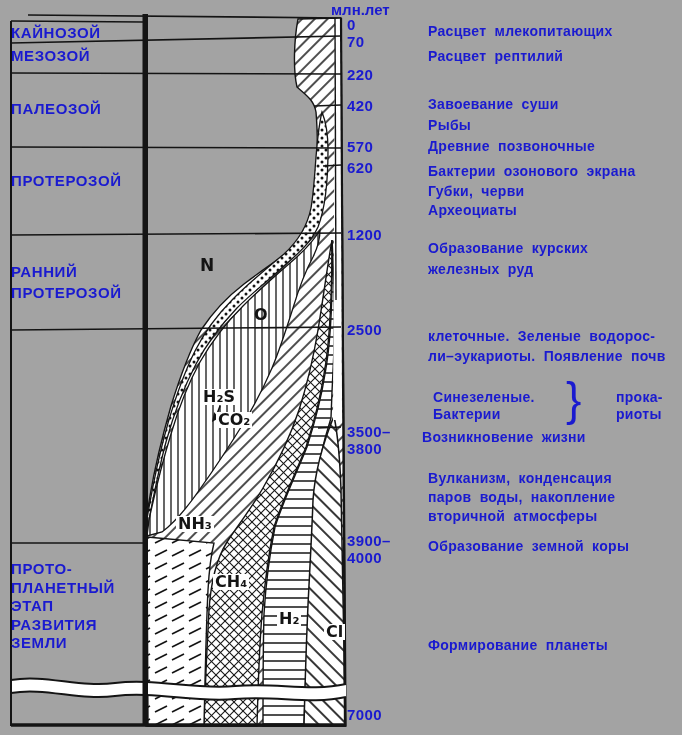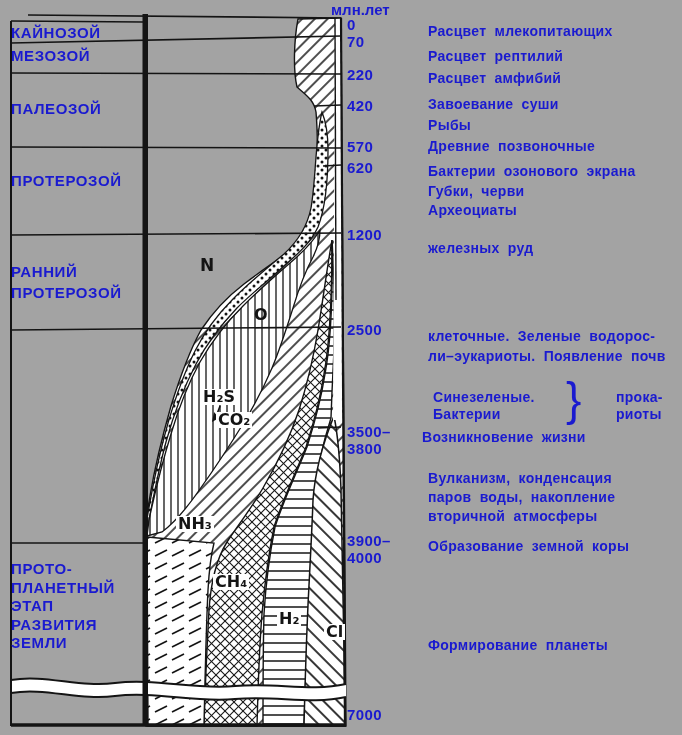--- a/index.html
+++ b/index.html
@@ -185,38 +185,36 @@
   <div class="txt tick" style="top:706px">
       <div>7000</div>
     </div>
 
   <div class="txt event" style="top:23px">
       <div>Расцвет млекопитающих</div>
     </div>
   <div class="txt event" style="top:48px">
       <div>Расцвет рептилий</div>
     </div>
-  <div class="txt event" style="top:70px">
-      <div>Расцвет амфибий</div>
-    </div>
   <div class="txt event" style="top:96px">
       <div>Завоевание суши</div>
     </div>
   <div class="txt event" style="top:117px">
       <div>Рыбы</div>
     </div>
   <div class="txt event" style="top:138px">
       <div>Древние позвоночные</div>
     </div>
   <div class="txt event" style="top:162px;line-height:19.5px">
     <div>Бактерии озонового экрана</div>
     <div>Губки, черви</div>
     <div>Археоциаты</div>
   </div>
   <div class="txt event" style="top:238px;line-height:21px">
+    <div>Образование курских</div>
     <div>железных руд</div>
   </div>
   <div class="txt event" style="top:326px;line-height:20px">
     <div>клеточные. Зеленые водорос-</div>
     <div>ли–эукариоты. Появление почв</div>
   </div>
   <div class="txt event" style="left:418px;top:389px;line-height:17px">
     <div>Синезеленые.</div>
     <div>Бактерии</div>
   </div>

